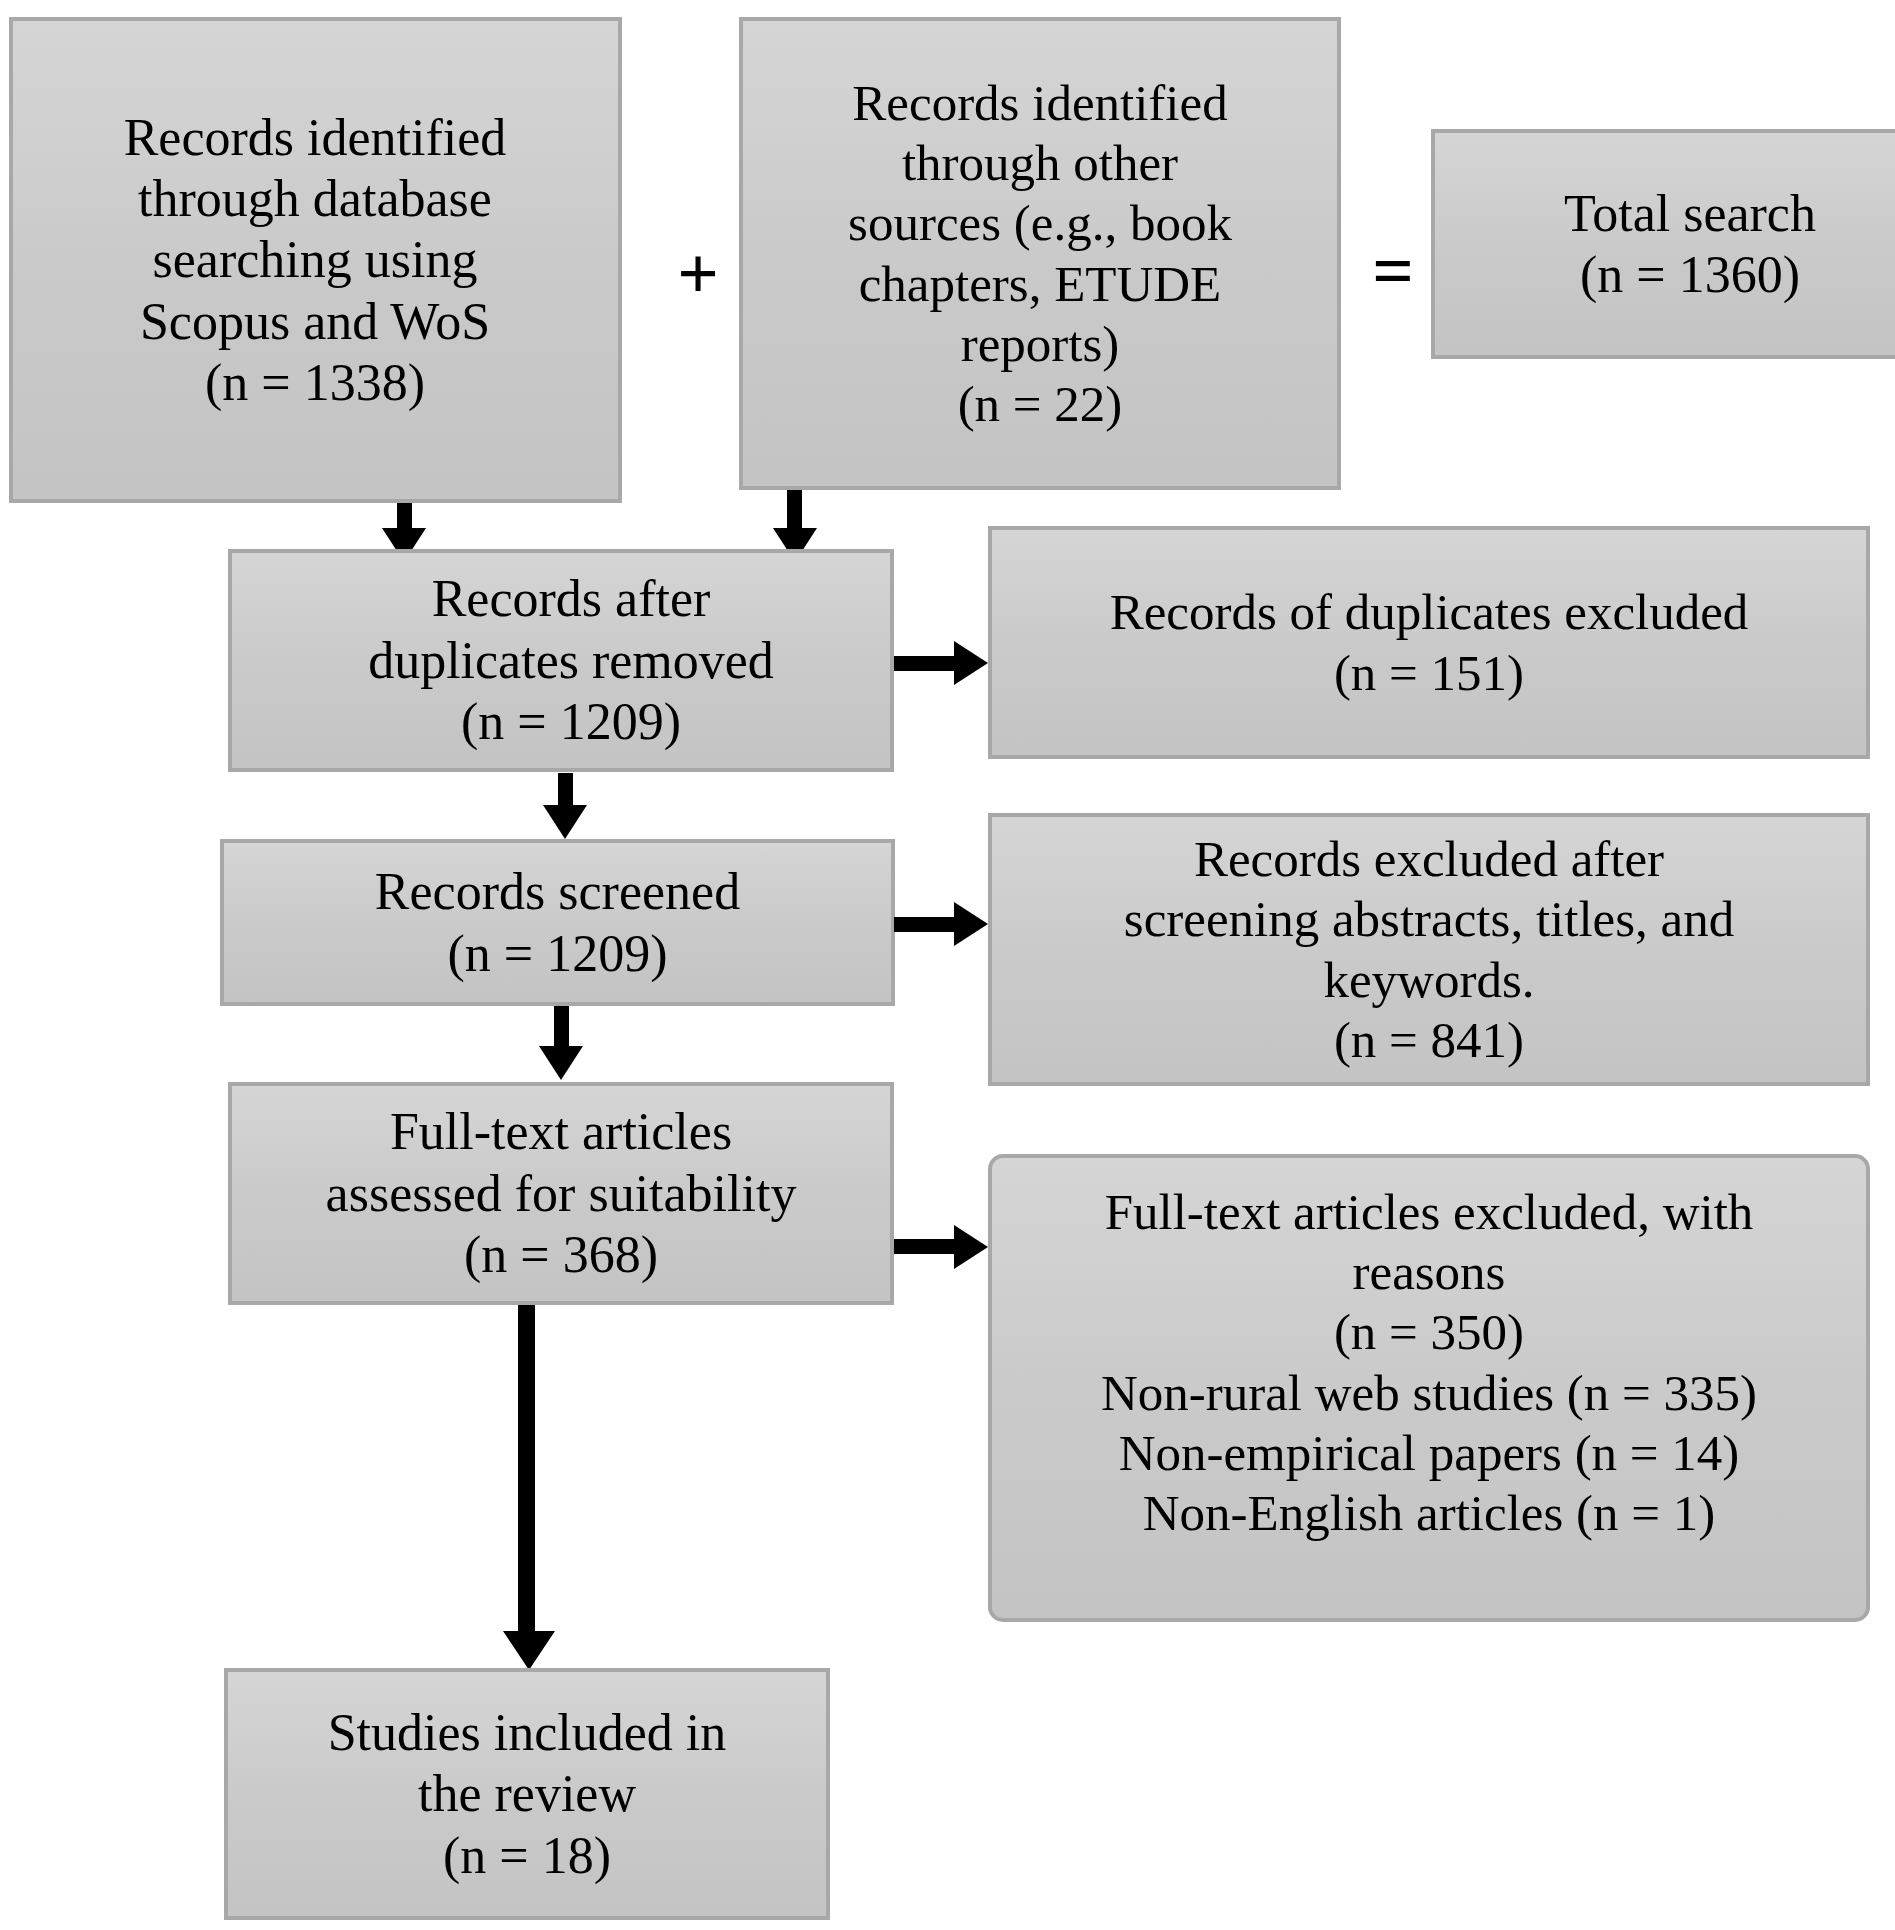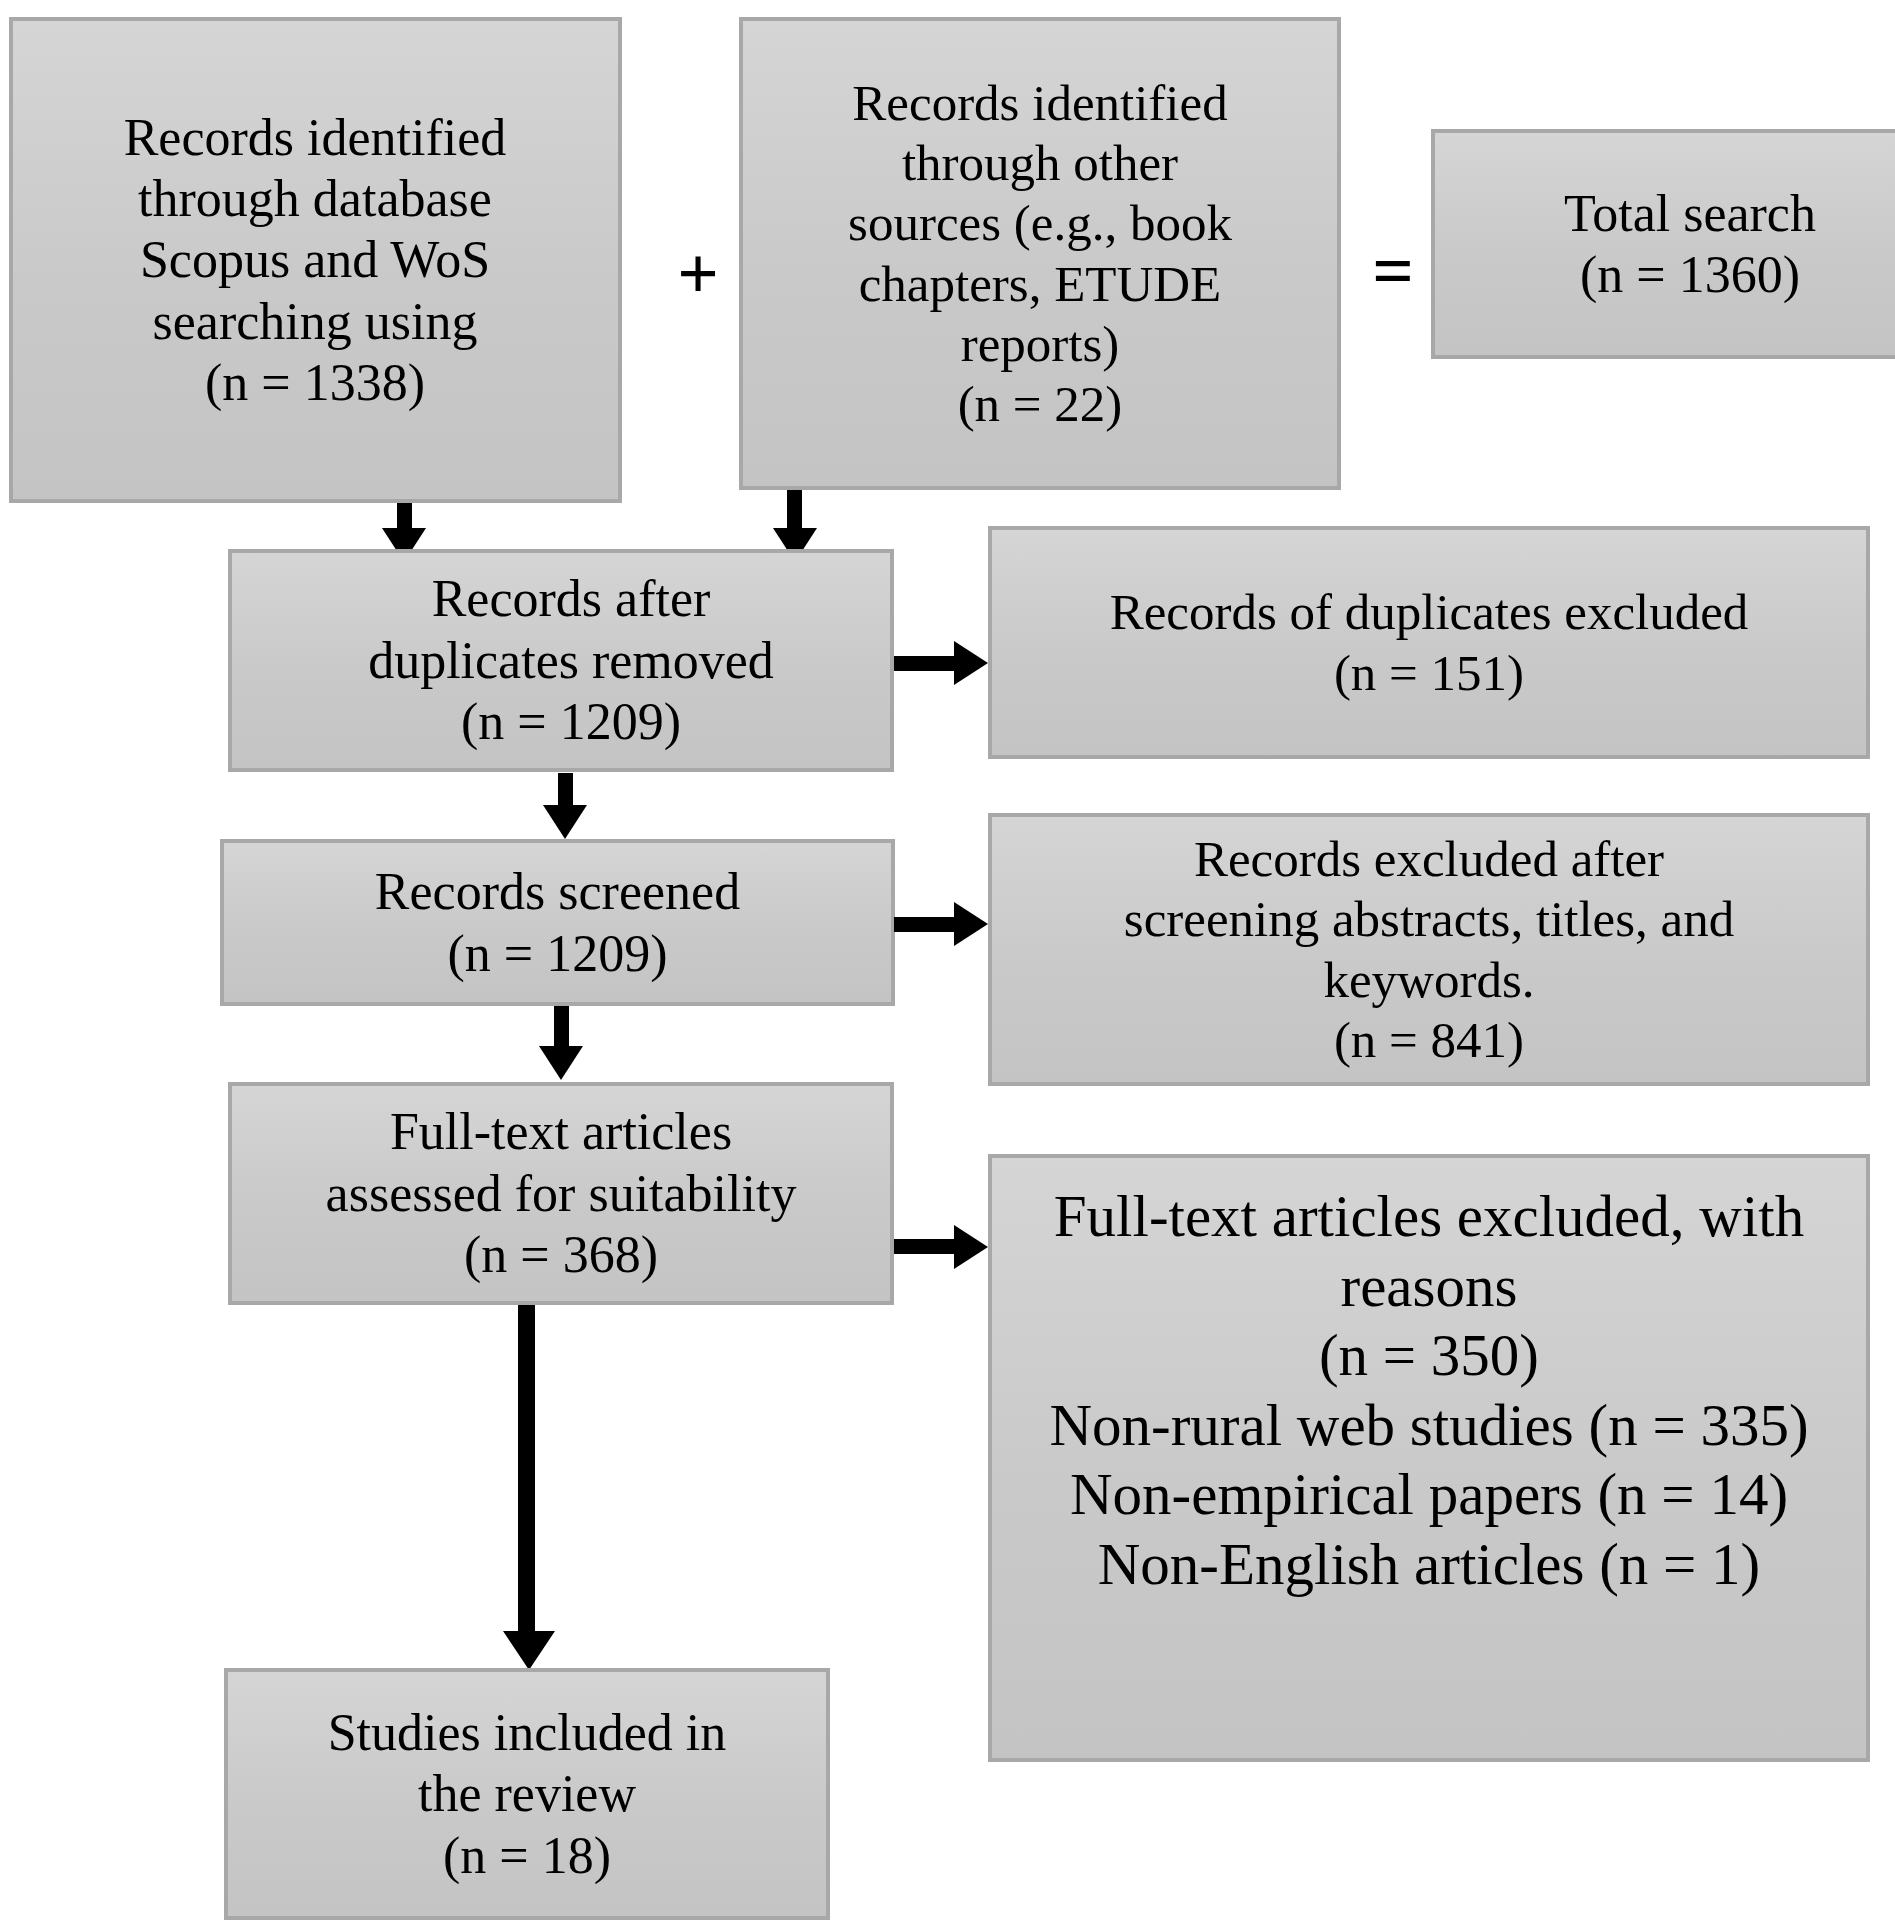--- a/index.html
+++ b/index.html
@@ -80,22 +80,22 @@
 </style>
 </head>
 <body>
 
 <div id="stage">
 
   <div class="box" style="left:8.5px; top:17px; width:613px; height:486px;">
     <span class="lines">
       <span class="ln">Records identified</span>
       <span class="ln">through database</span>
+      <span class="ln">searching using</span>
       <span class="ln">Scopus and WoS</span>
-      <span class="ln">searching using</span>
       <span class="ln">(n = 1338)</span>
     </span>
   </div>
 
   <div class="op" style="left:664px; top:237px; width:68px;">+</div>
 
   <div class="box" style="left:739px; top:17px; width:602px; height:473px; font-size:51px;">
     <span class="lines">
       <span class="ln">Records identified</span>
       <span class="ln">through other</span>
@@ -165,21 +165,21 @@
   <div class="arrow-down" style="left:539px; top:1046px;"></div>
 
   <div class="box" style="left:228px; top:1082px; width:666px; height:223px;">
     <span class="lines">
       <span class="ln">Full-text articles</span>
       <span class="ln">assessed for suitability</span>
       <span class="ln">(n = 368)</span>
     </span>
   </div>
 
-  <div class="box" style="left:988px; top:1154px; width:882px; height:608px; font-size:59px; align-items:flex-start; padding-top:24px;">
+  <div class="box" style="left:988px; top:1154px; width:882px; height:468px; font-size:51px; align-items:flex-start; padding-top:24px;border-radius:15px;">
     <span class="lines">
       <span class="ln">Full-text articles excluded, with</span>
       <span class="ln">reasons</span>
       <span class="ln">(n = 350)</span>
       <span class="ln">Non-rural web studies (n = 335)</span>
       <span class="ln">Non-empirical papers (n = 14)</span>
       <span class="ln">Non-English articles (n = 1)</span>
     </span>
   </div>
 

